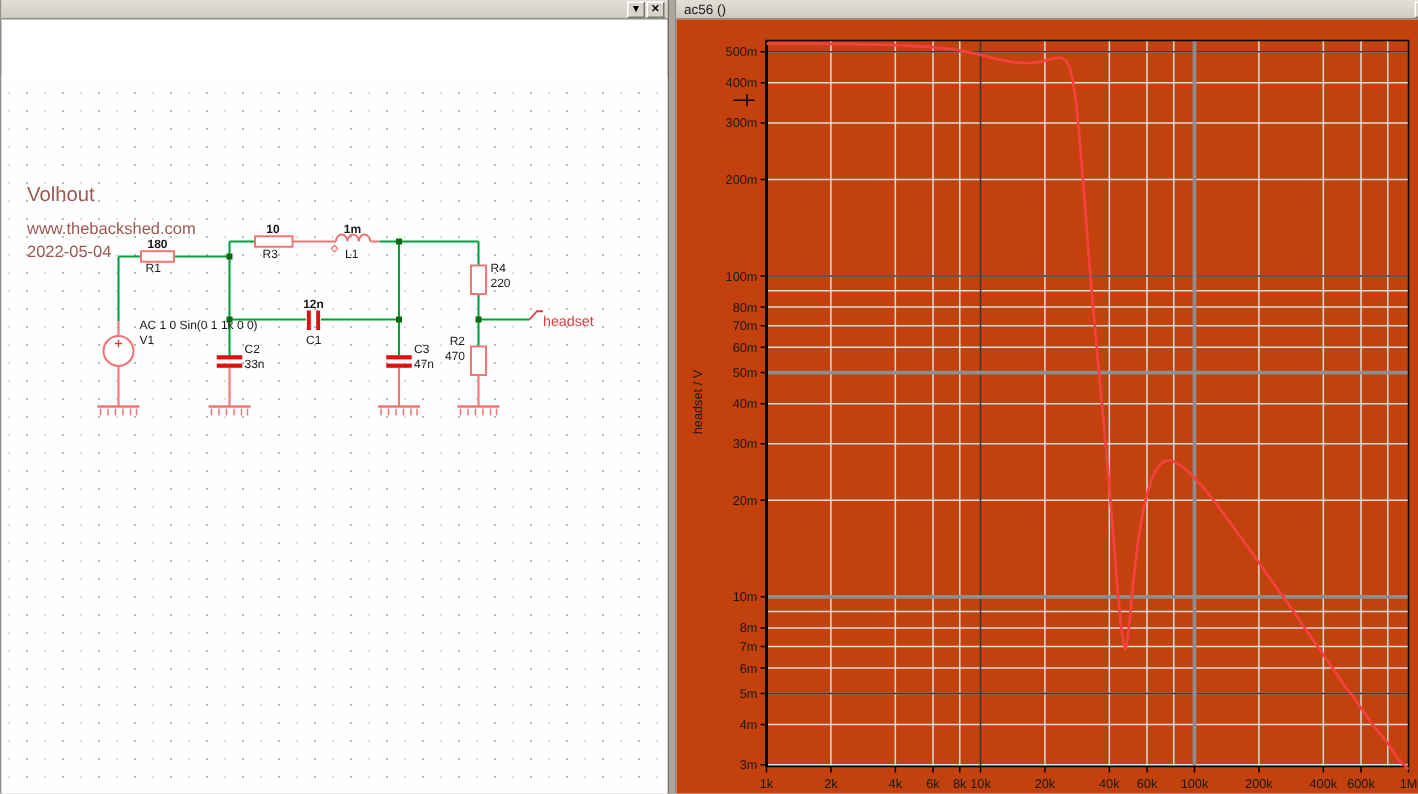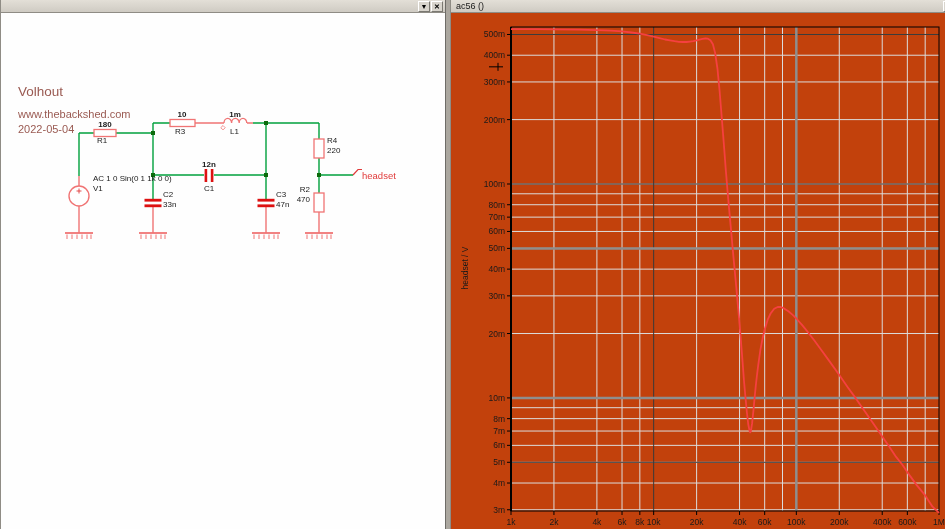--- a/index.html
+++ b/index.html
@@ -17,21 +17,21 @@
   .winbtn { width:12px; height:11px; margin-left:1px; background:#d8d4cc;
     border:1px solid; border-color:#ffffff #7a7871 #7a7871 #ffffff;
     font-size:7px; line-height:9px; text-align:center; color:#000;
     font-weight:bold; cursor:default; flex:none; }
   .client { position:absolute; left:0; top:13px; right:0; bottom:0; background:#c2410c; }
   
   #schem-canvas { background-color:#fefefe;
     background-image: radial-gradient(#b9b9b9 0.9px, transparent 1px),
                       radial-gradient(#d2d2d2 0.7px, transparent 0.9px);
     background-size: 24px 12px, 24px 12px;
-    background-position: 5px 5px, 17px 5px; }
+    background-position: 5px 5px, 17px 5px; margin-top: 38px; }
   svg { display:block; }
   text { font-family:"Liberation Sans", sans-serif; }
   .comp-label { font-size:8px; fill:#1a1a1a; }
   .comp-value-bold { font-size:8px; font-weight:bold; fill:#1a1a1a; }
 </style>
 </head>
 <body>
 
 <div class="window" id="win-left">
   <div class="titlebar">

